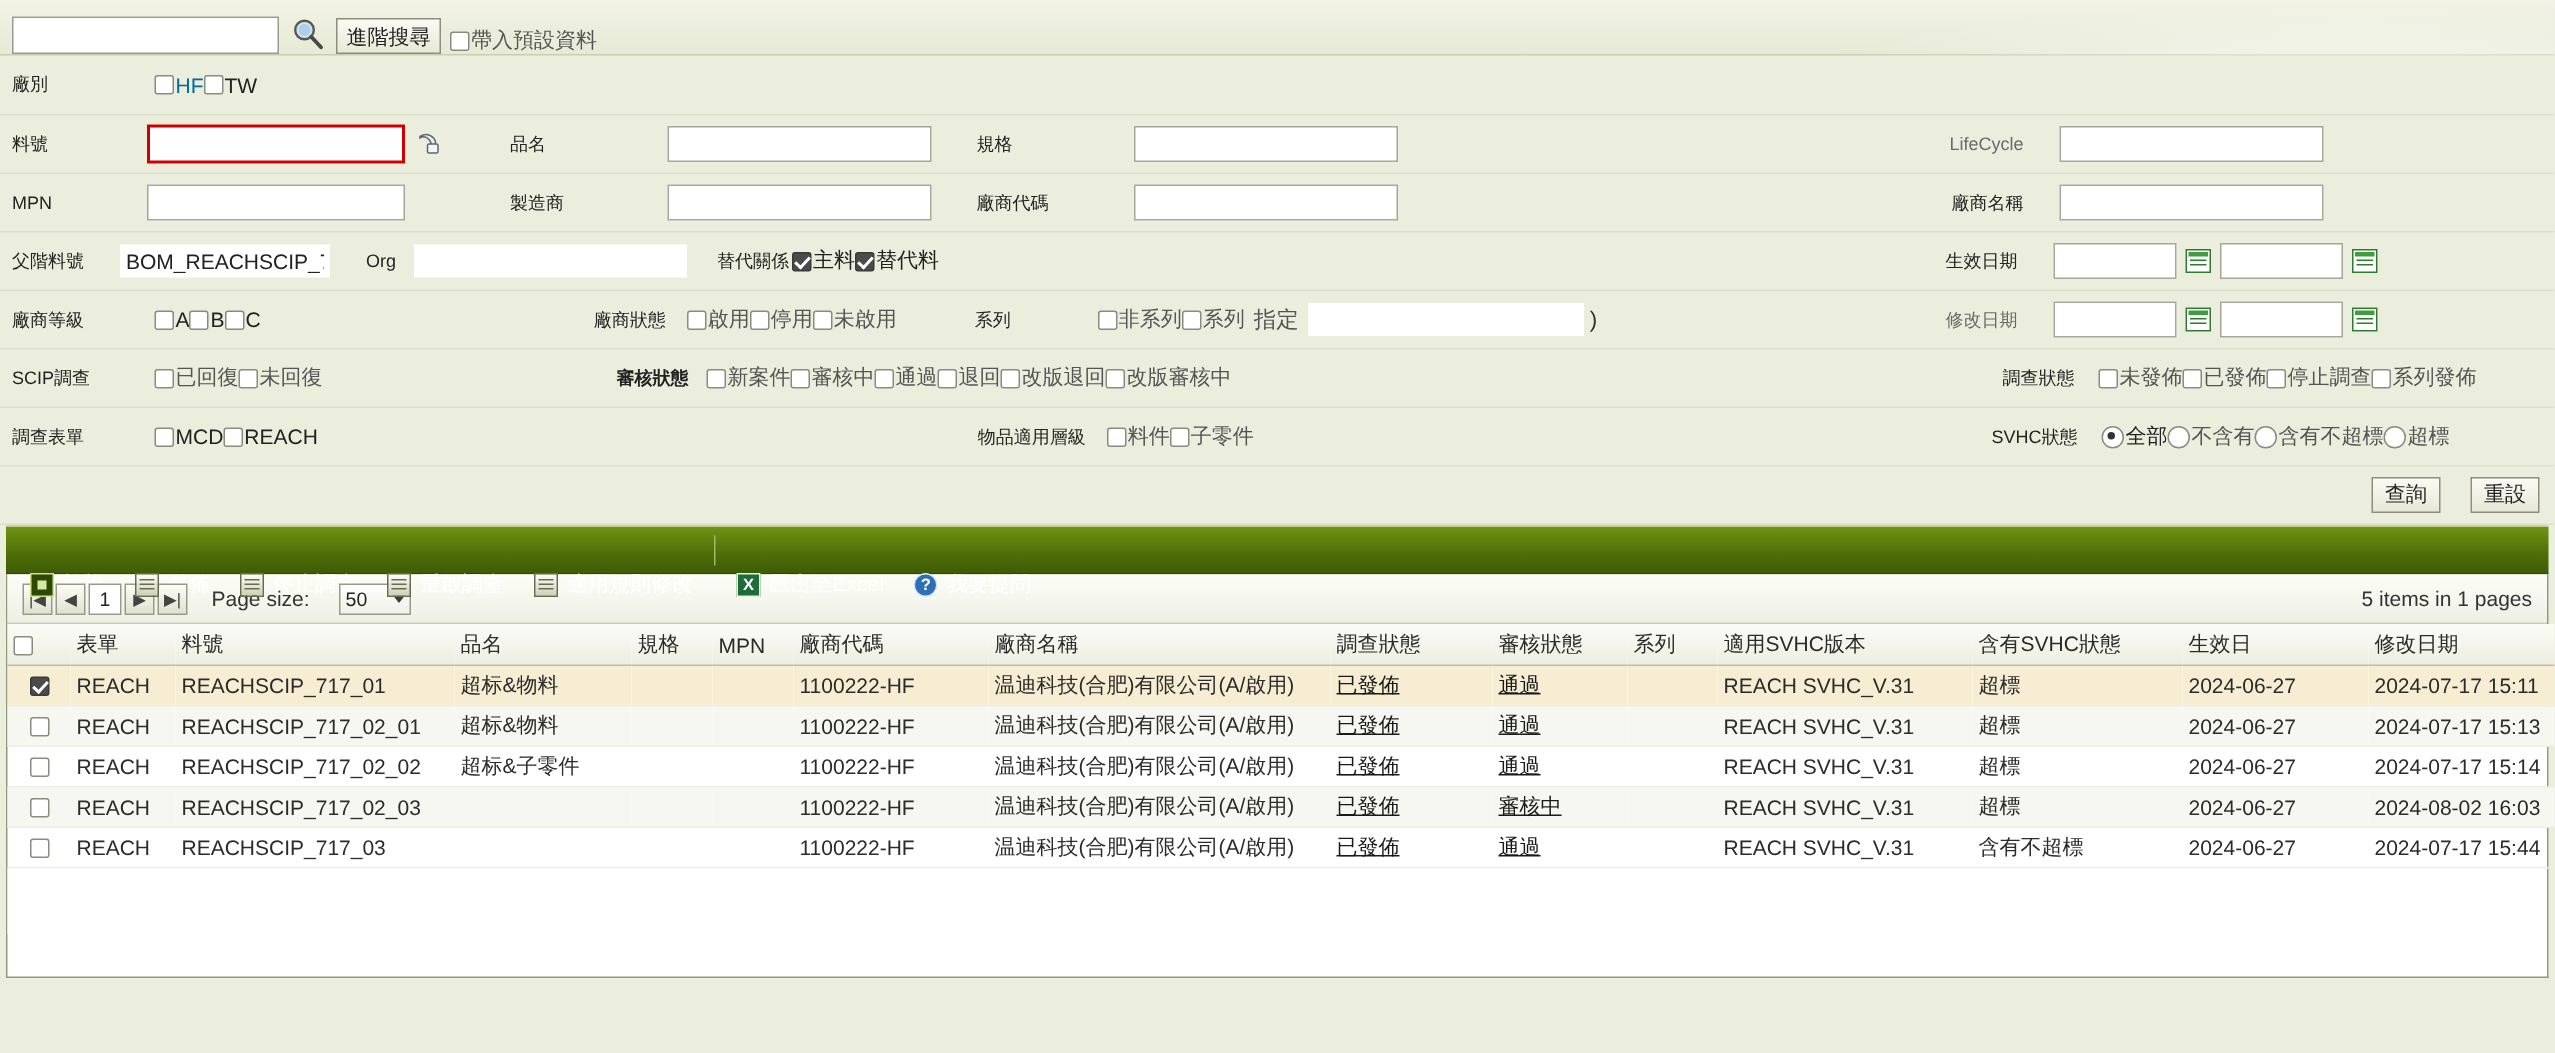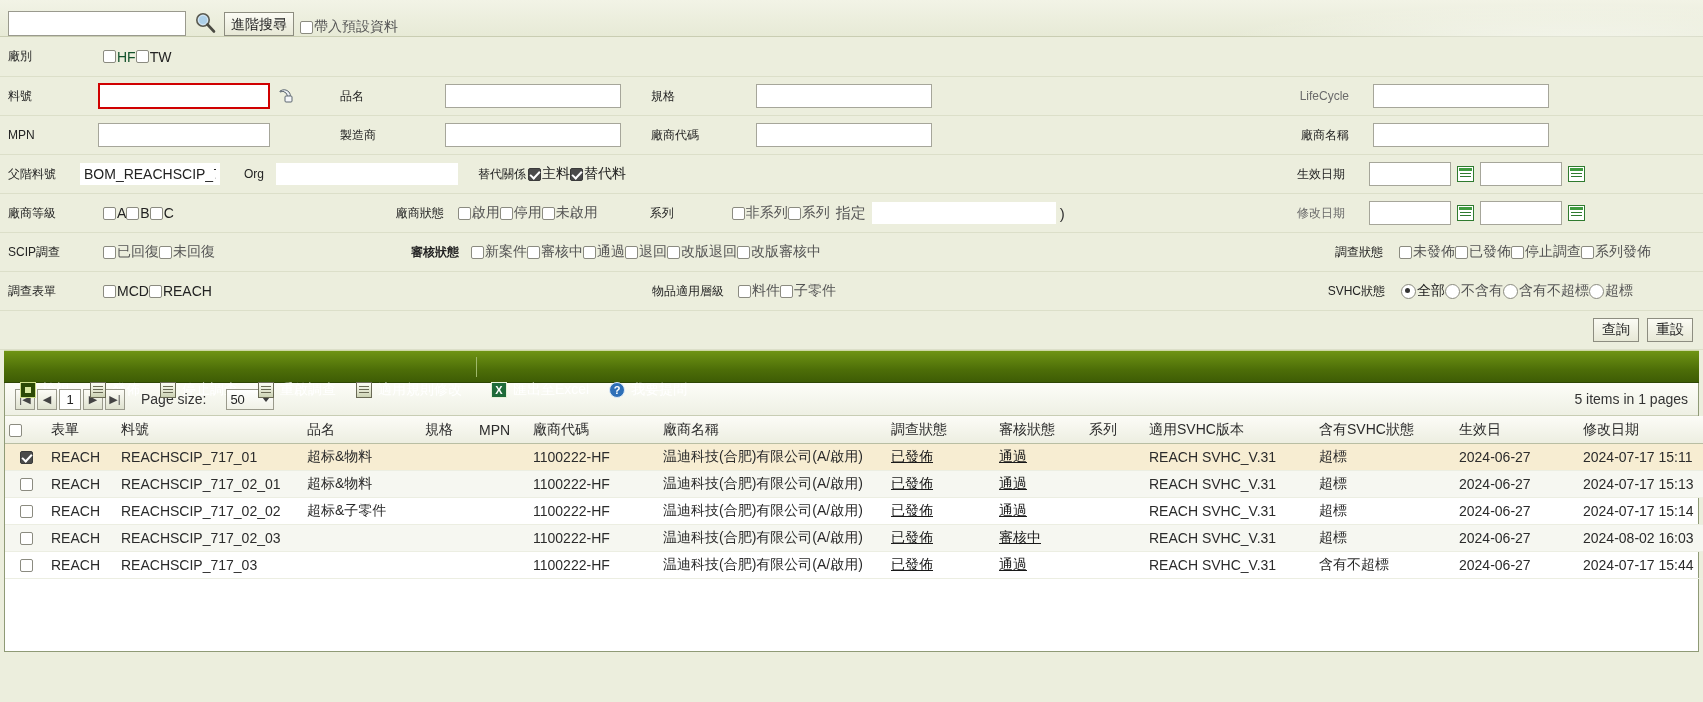--- a/index.html
+++ b/index.html
@@ -86,21 +86,21 @@
   .calicon:after{
     content:"";position:absolute;left:2px;top:6px;right:2px;bottom:2px;
     background:
       linear-gradient(#2f7a2f,#2f7a2f) 0 0/100% 1px no-repeat,
       linear-gradient(#2f7a2f,#2f7a2f) 0 3px/100% 1px no-repeat,
       linear-gradient(#2f7a2f,#2f7a2f) 0 6px/100% 1px no-repeat;
   }
   .pickicon{width:20px;height:18px;display:inline-block;flex:none;}
 
   
-  .qrow{height:38px;display:flex;align-items:center;justify-content:flex-end;gap:8px;padding-right:10px;
+  .qrow{height:38px;display:flex;align-items:center;justify-content:flex-end;gap:20px;padding-right:10px;
         border-bottom:1px solid #dcdfc9;background:#eceedd;}
   .qbtn{
     height:24px;min-width:46px;box-sizing:border-box;padding:0 8px;
     border:1px solid #8d8d80;background:linear-gradient(#fbfbf4,#e7e8d6);
     font-size:14px;font-family:inherit;cursor:pointer;color:#222;
   }
 
   
   .toolbar{
     height:33px;display:flex;align-items:center;gap:0;
@@ -206,21 +206,21 @@
     </span>
   </div>
 
   <div class="formarea">
 
     <div class="frow r-plant">
       <span class="lbl cellA">廠別</span>
       <span style="width:5px;flex:none"></span>
       <span class="cbwrap">
         <span class="cb"></span>
-        <span class="lb" style="color:#14532d">HF</span>
+        <span class="lb" style="color:#0369a1">HF</span>
       </span>
       <span class="cbwrap">
         <span class="cb"></span>
         <span class="lb" style="color:#222">TW</span>
       </span>
     </div>
 
     <div class="frow r-std">
       <span class="lbl cellA">料號</span>
       <input class="txt red" style="width: 172px;" type="text" value="">

